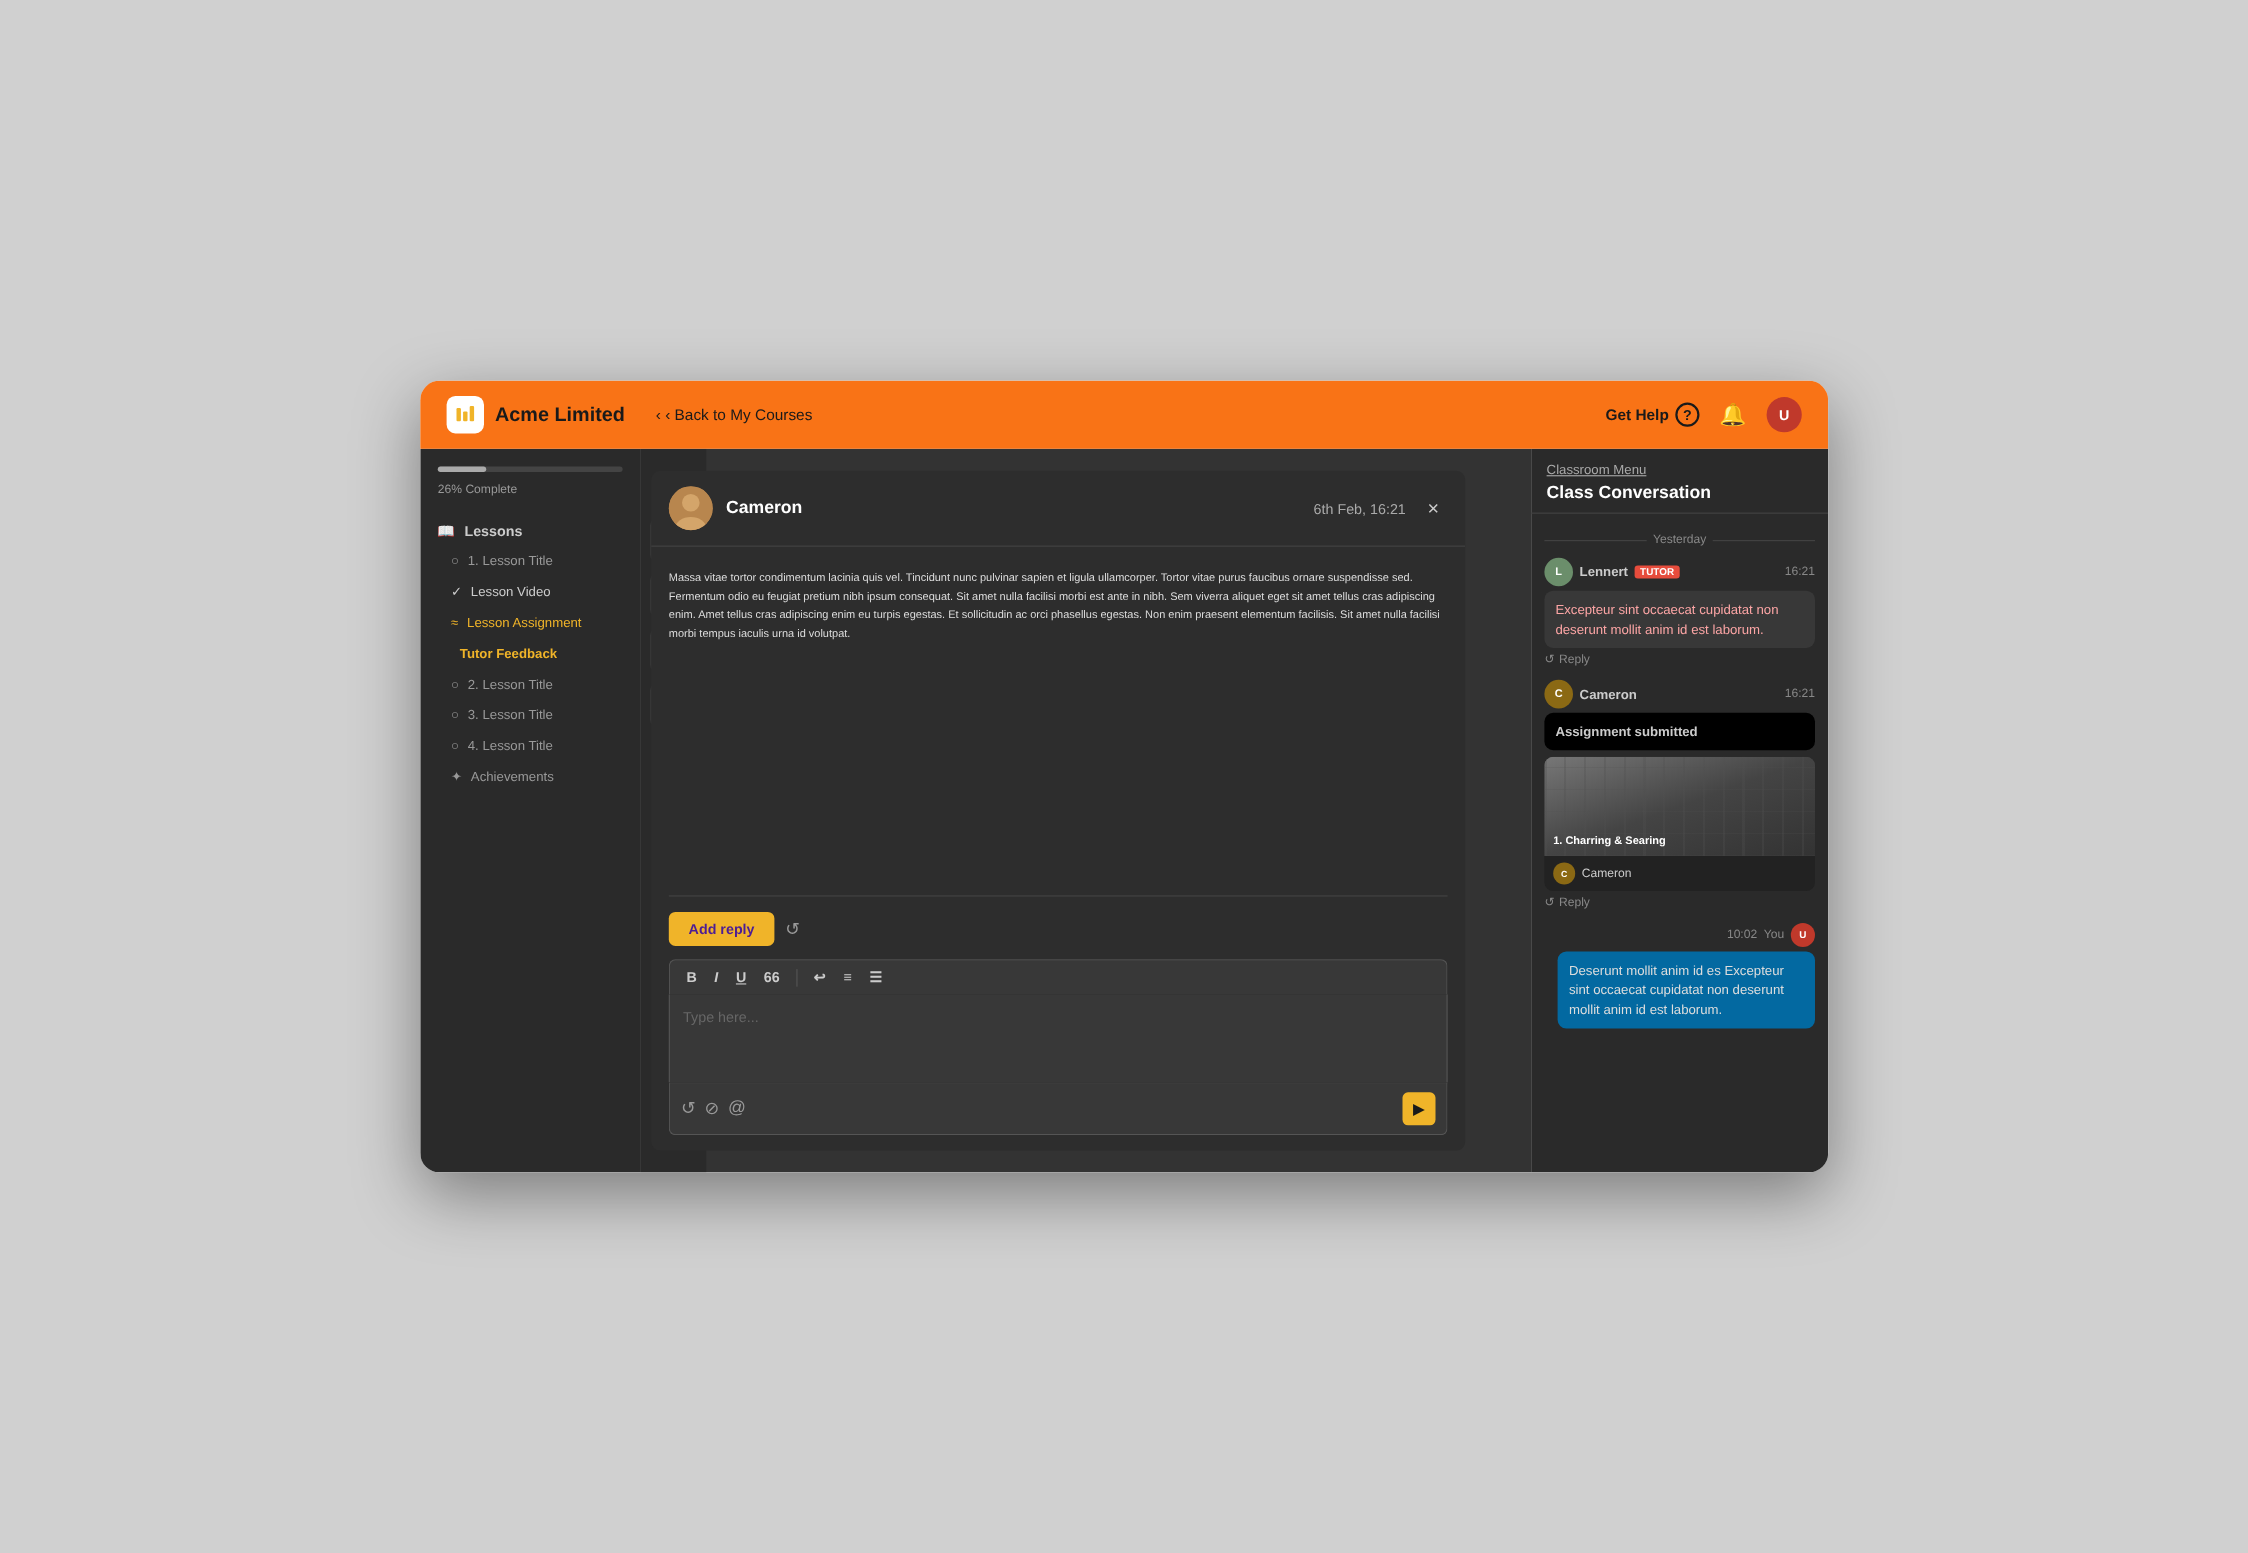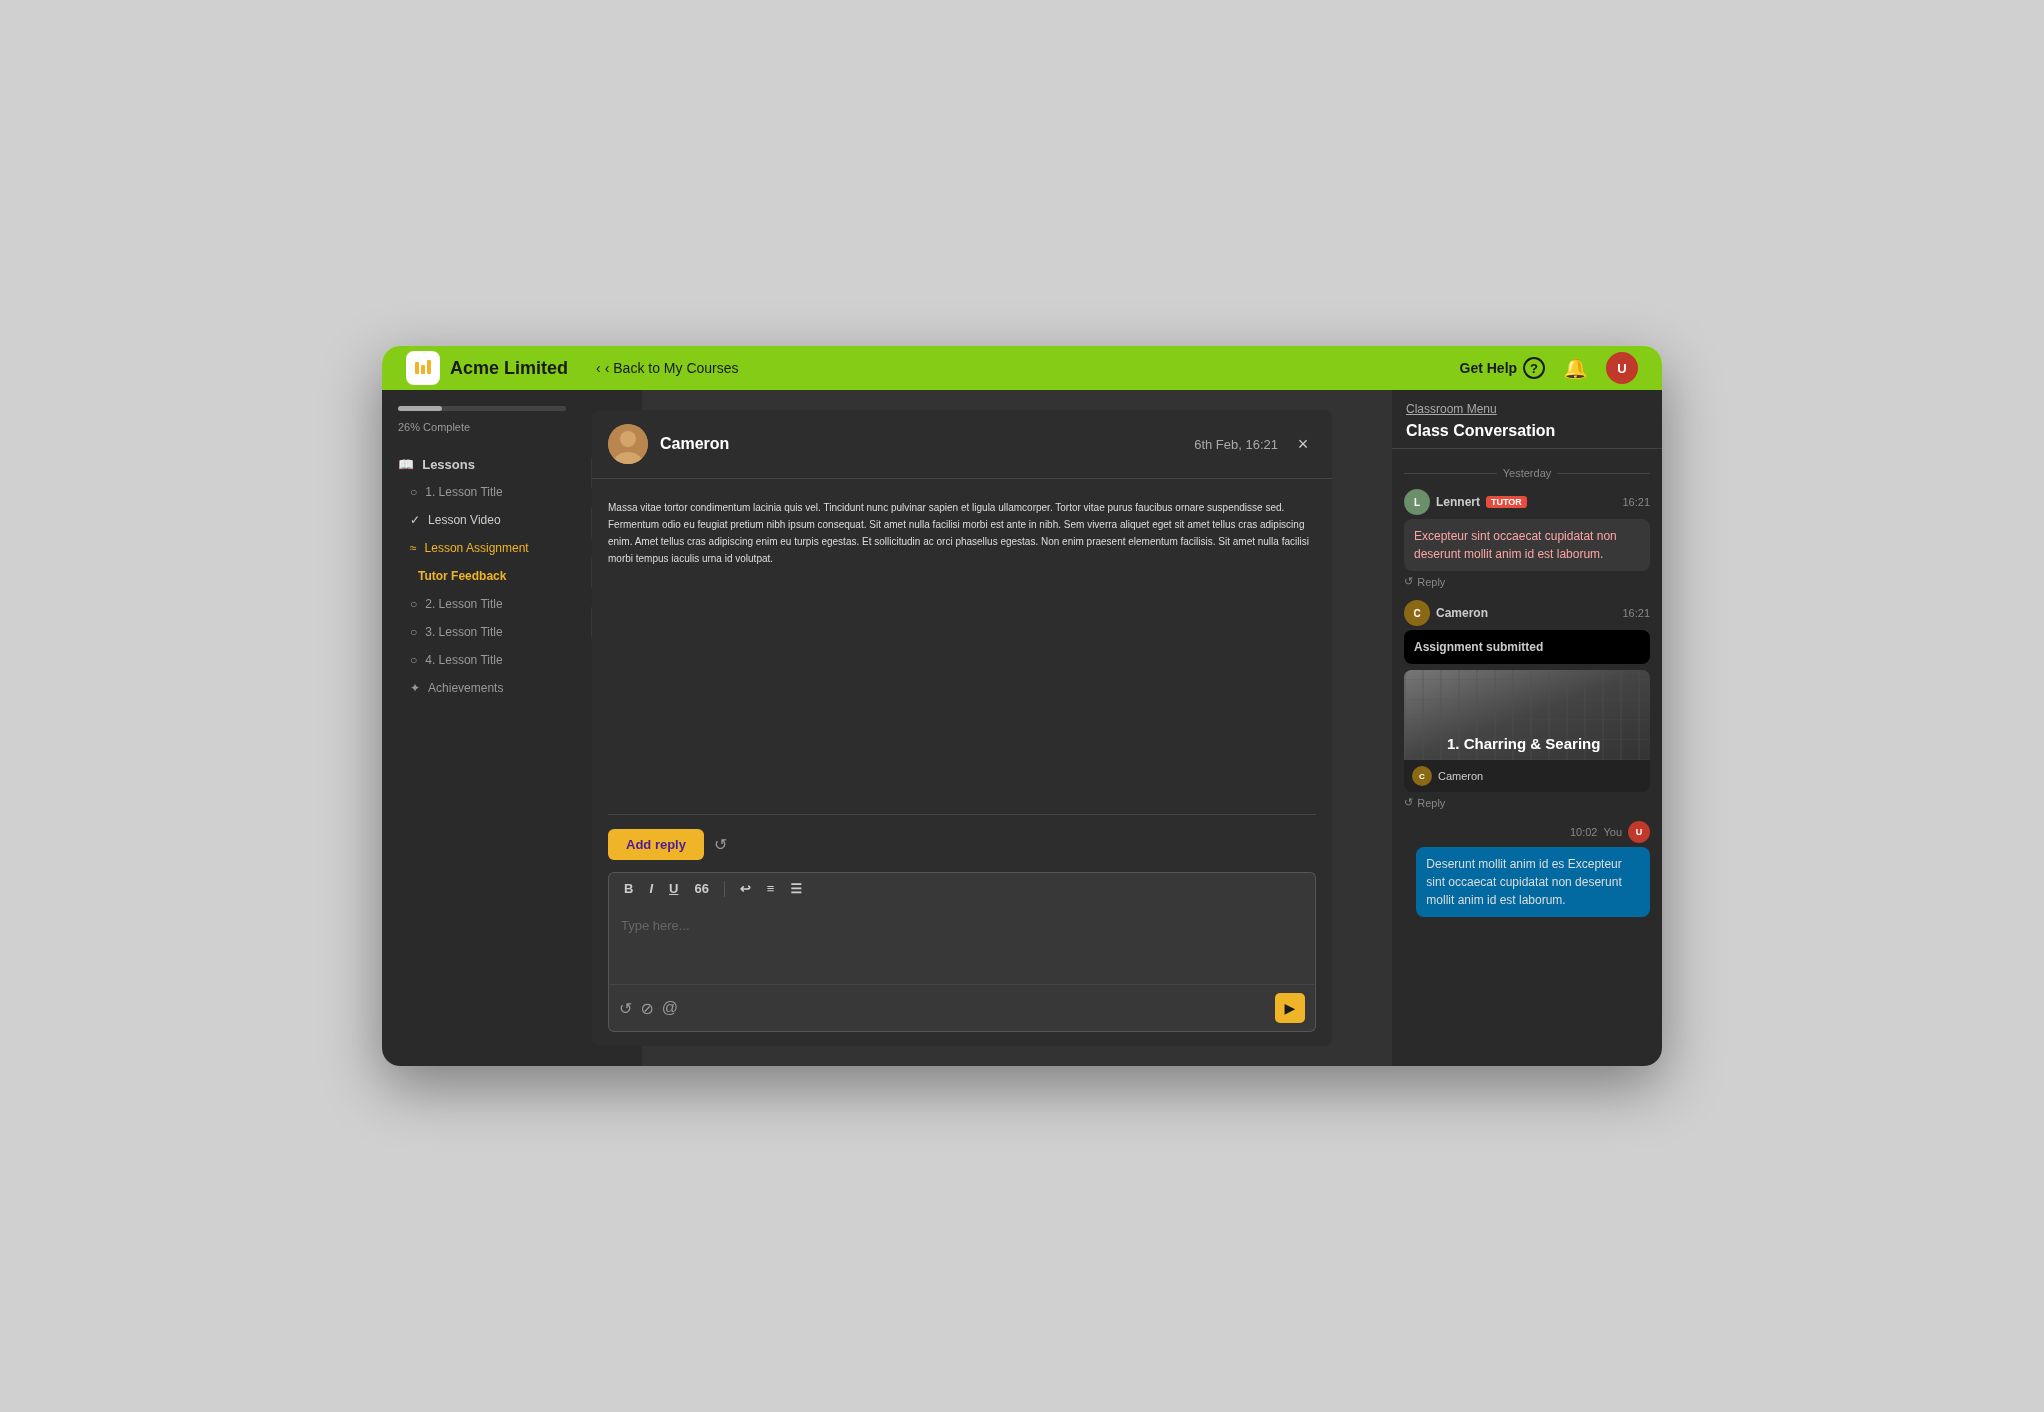--- a/index.html
+++ b/index.html
@@ -16,22 +16,22 @@
       height: 720px;
       background: #e8e8e8;
       border-radius: 18px;
       overflow: hidden;
       box-shadow: 0 20px 60px rgba(0,0,0,0.4);
       display: flex;
       flex-direction: column;
     }
     
     .top-header {
-      background: #84cc16;
-      height: 44px;
+      background: #f97316;
+      height: 62px;
       display: flex;
       align-items: center;
       padding: 0 24px;
       flex-shrink: 0;
     }
     .logo-area {
       display: flex;
       align-items: center;
       gap: 10px;
     }
@@ -530,26 +530,25 @@
         repeating-linear-gradient(
           0deg,
           rgba(80,80,80,0.2) 0px,
           rgba(80,80,80,0.2) 1px,
           transparent 1px,
           transparent 20px
         ),
         linear-gradient(160deg, #777 0%, #444 50%, #333 100%);
     }
     .assignment-card-title {
-      font-size: 15px;
+      font-size: 10px;
       font-weight: 700;
       color: #fff;
       position: relative;
       z-index: 1;
-      margin-left: 35px;
     }
     .assignment-card-footer {
       padding: 6px 8px;
       display: flex;
       align-items: center;
       gap: 6px;
     }
     .card-user-name {
       font-size: 11px;
       color: #ccc;

